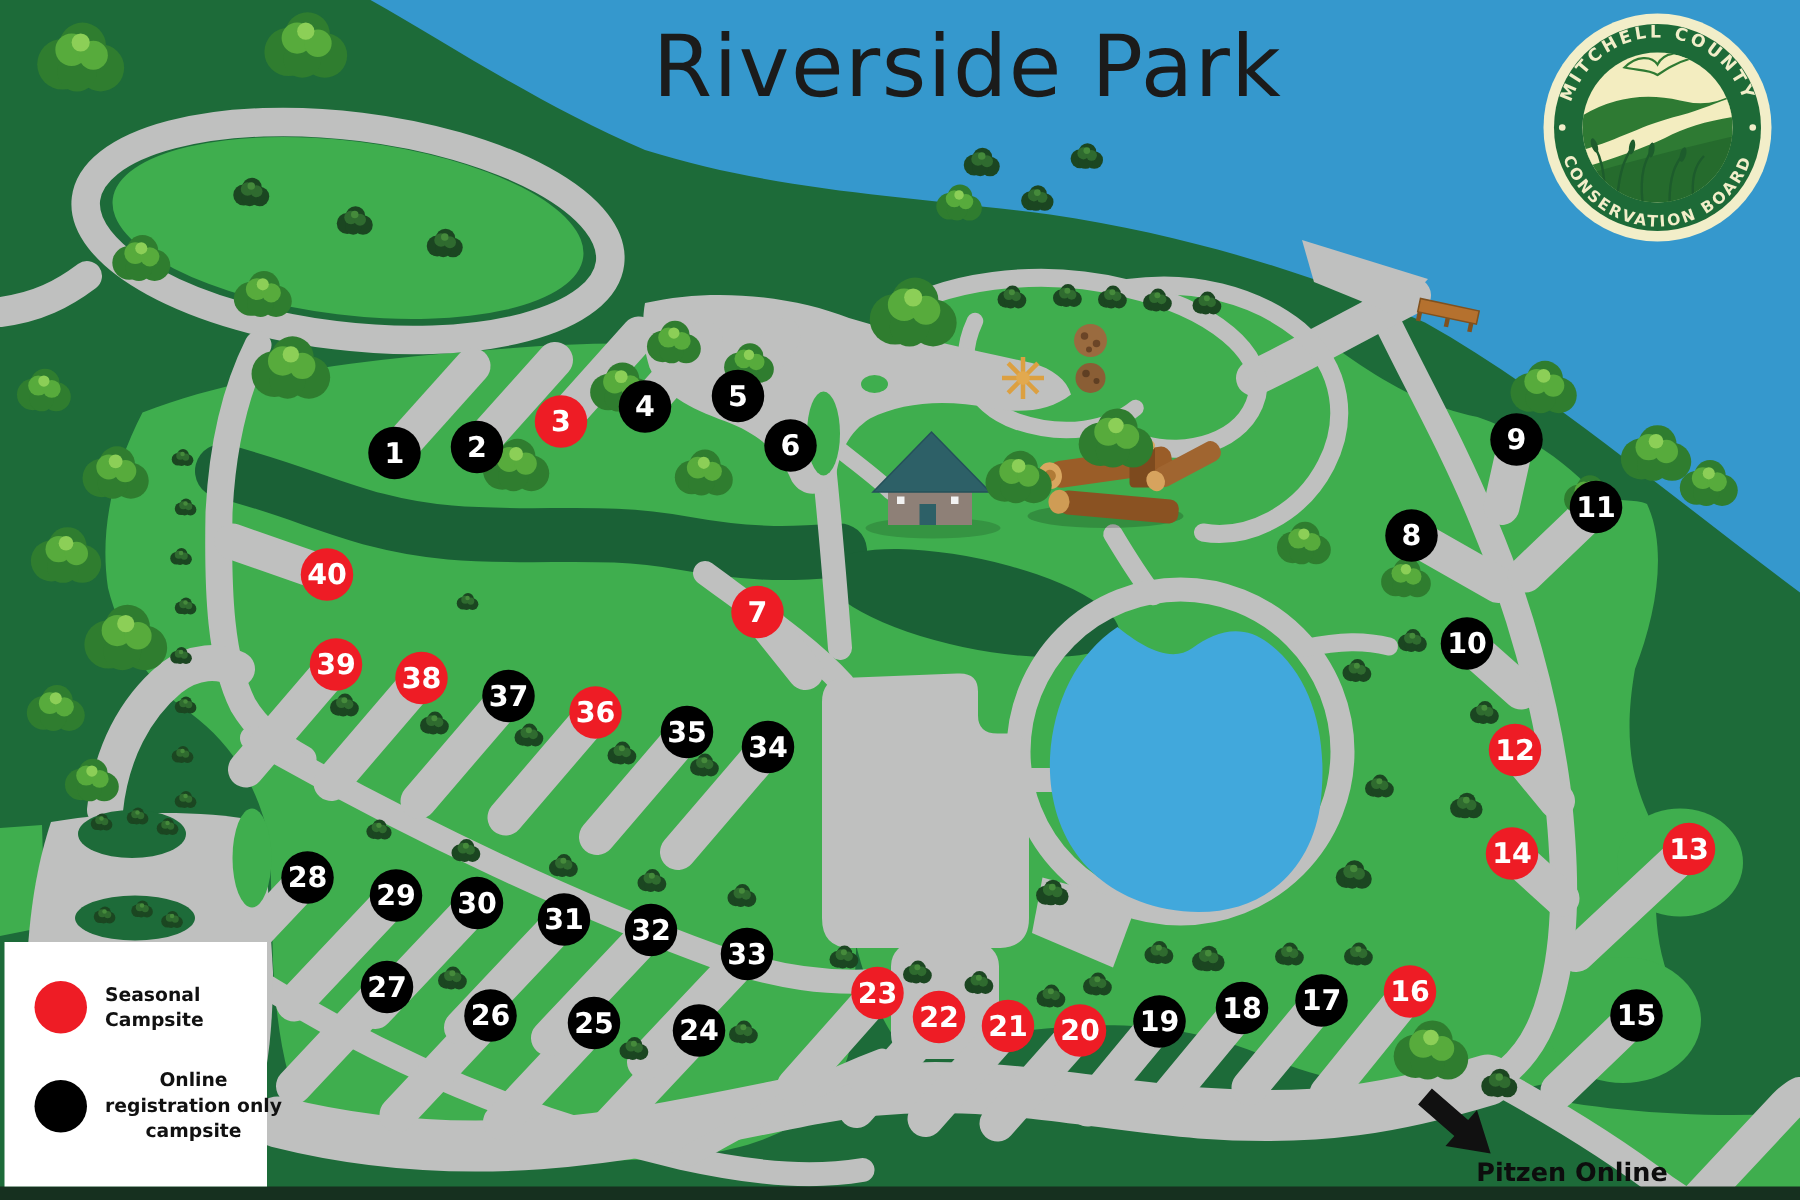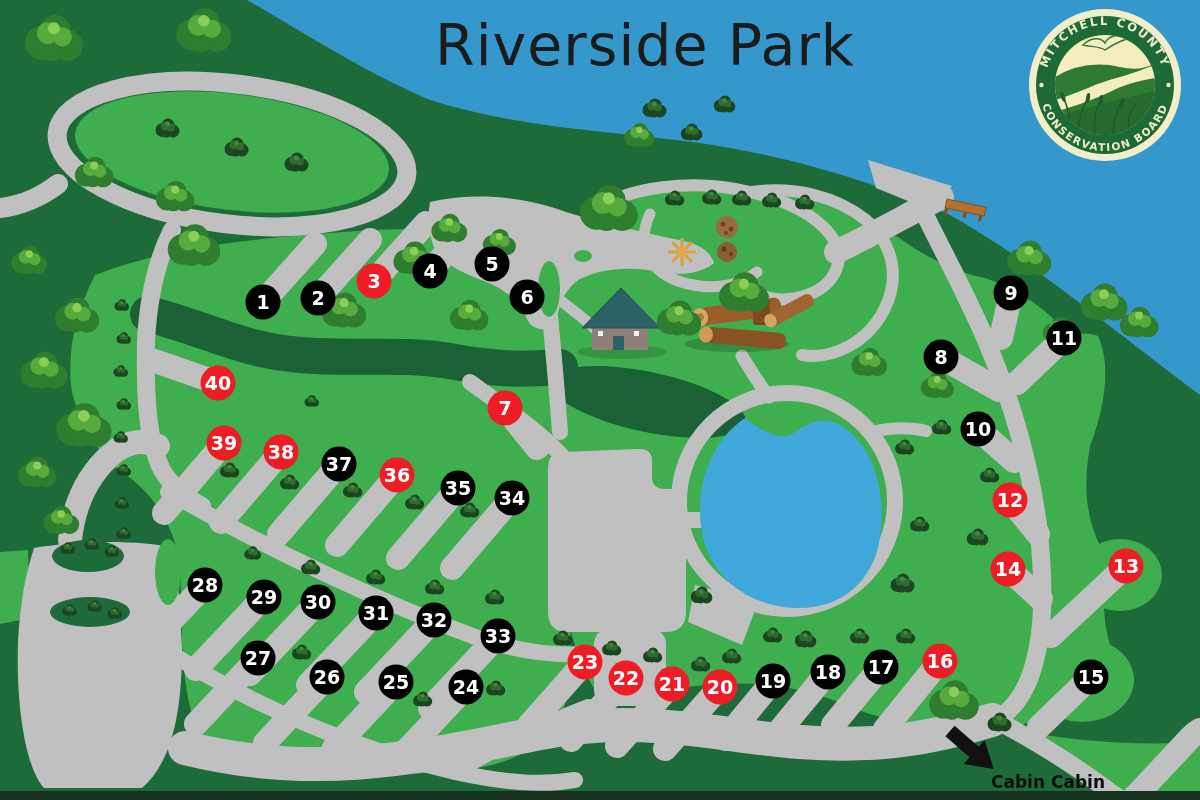--- a/index.html
+++ b/index.html
@@ -1157,16 +1157,26 @@
     <ellipse cx="97" cy="98" rx="2" ry="5" fill="#1d5c2c" transform="rotate(15 97 98)"></ellipse>
   </g>
   <path id="arcTop" d="M20,80 A60,60 0 0 1 140,80" fill="none"></path>
   <path id="arcBot" d="M14,80 A66,66 0 0 0 146,80" fill="none"></path>
   <text class="logo-ring-text"><textPath href="#arcTop" startOffset="50%" text-anchor="middle">MITCHELL COUNTY</textPath></text>
   <text class="logo-ring-text2"><textPath href="#arcBot" startOffset="50%" text-anchor="middle">CONSERVATION BOARD</textPath></text>
   <circle cx="16.5" cy="80" r="2.2" fill="var(--logo-cream)"></circle>
   <circle cx="143.5" cy="80" r="2.2" fill="var(--logo-cream)"></circle>
 </svg>
 
-
-<div class="pitzen">Cabin Cabin</div>
-
+<div class="legend">
+  <div class="legend-row r1">
+    <span class="swatch" id="swatch-seasonal" style="background: rgb(238, 28, 37);"></span>
+    <span class="legend-label">Seasonal Campsite</span>
+  </div>
+  <div class="legend-row r2">
+    <span class="swatch" id="swatch-online" style="background: rgb(0, 0, 0);"></span>
+    <span class="legend-label">Online registration only campsite</span>
+  </div>
 </div>
 
+<div class="pitzen">Pitzen Online</div>
+
+</div>
+
 </body></html>

